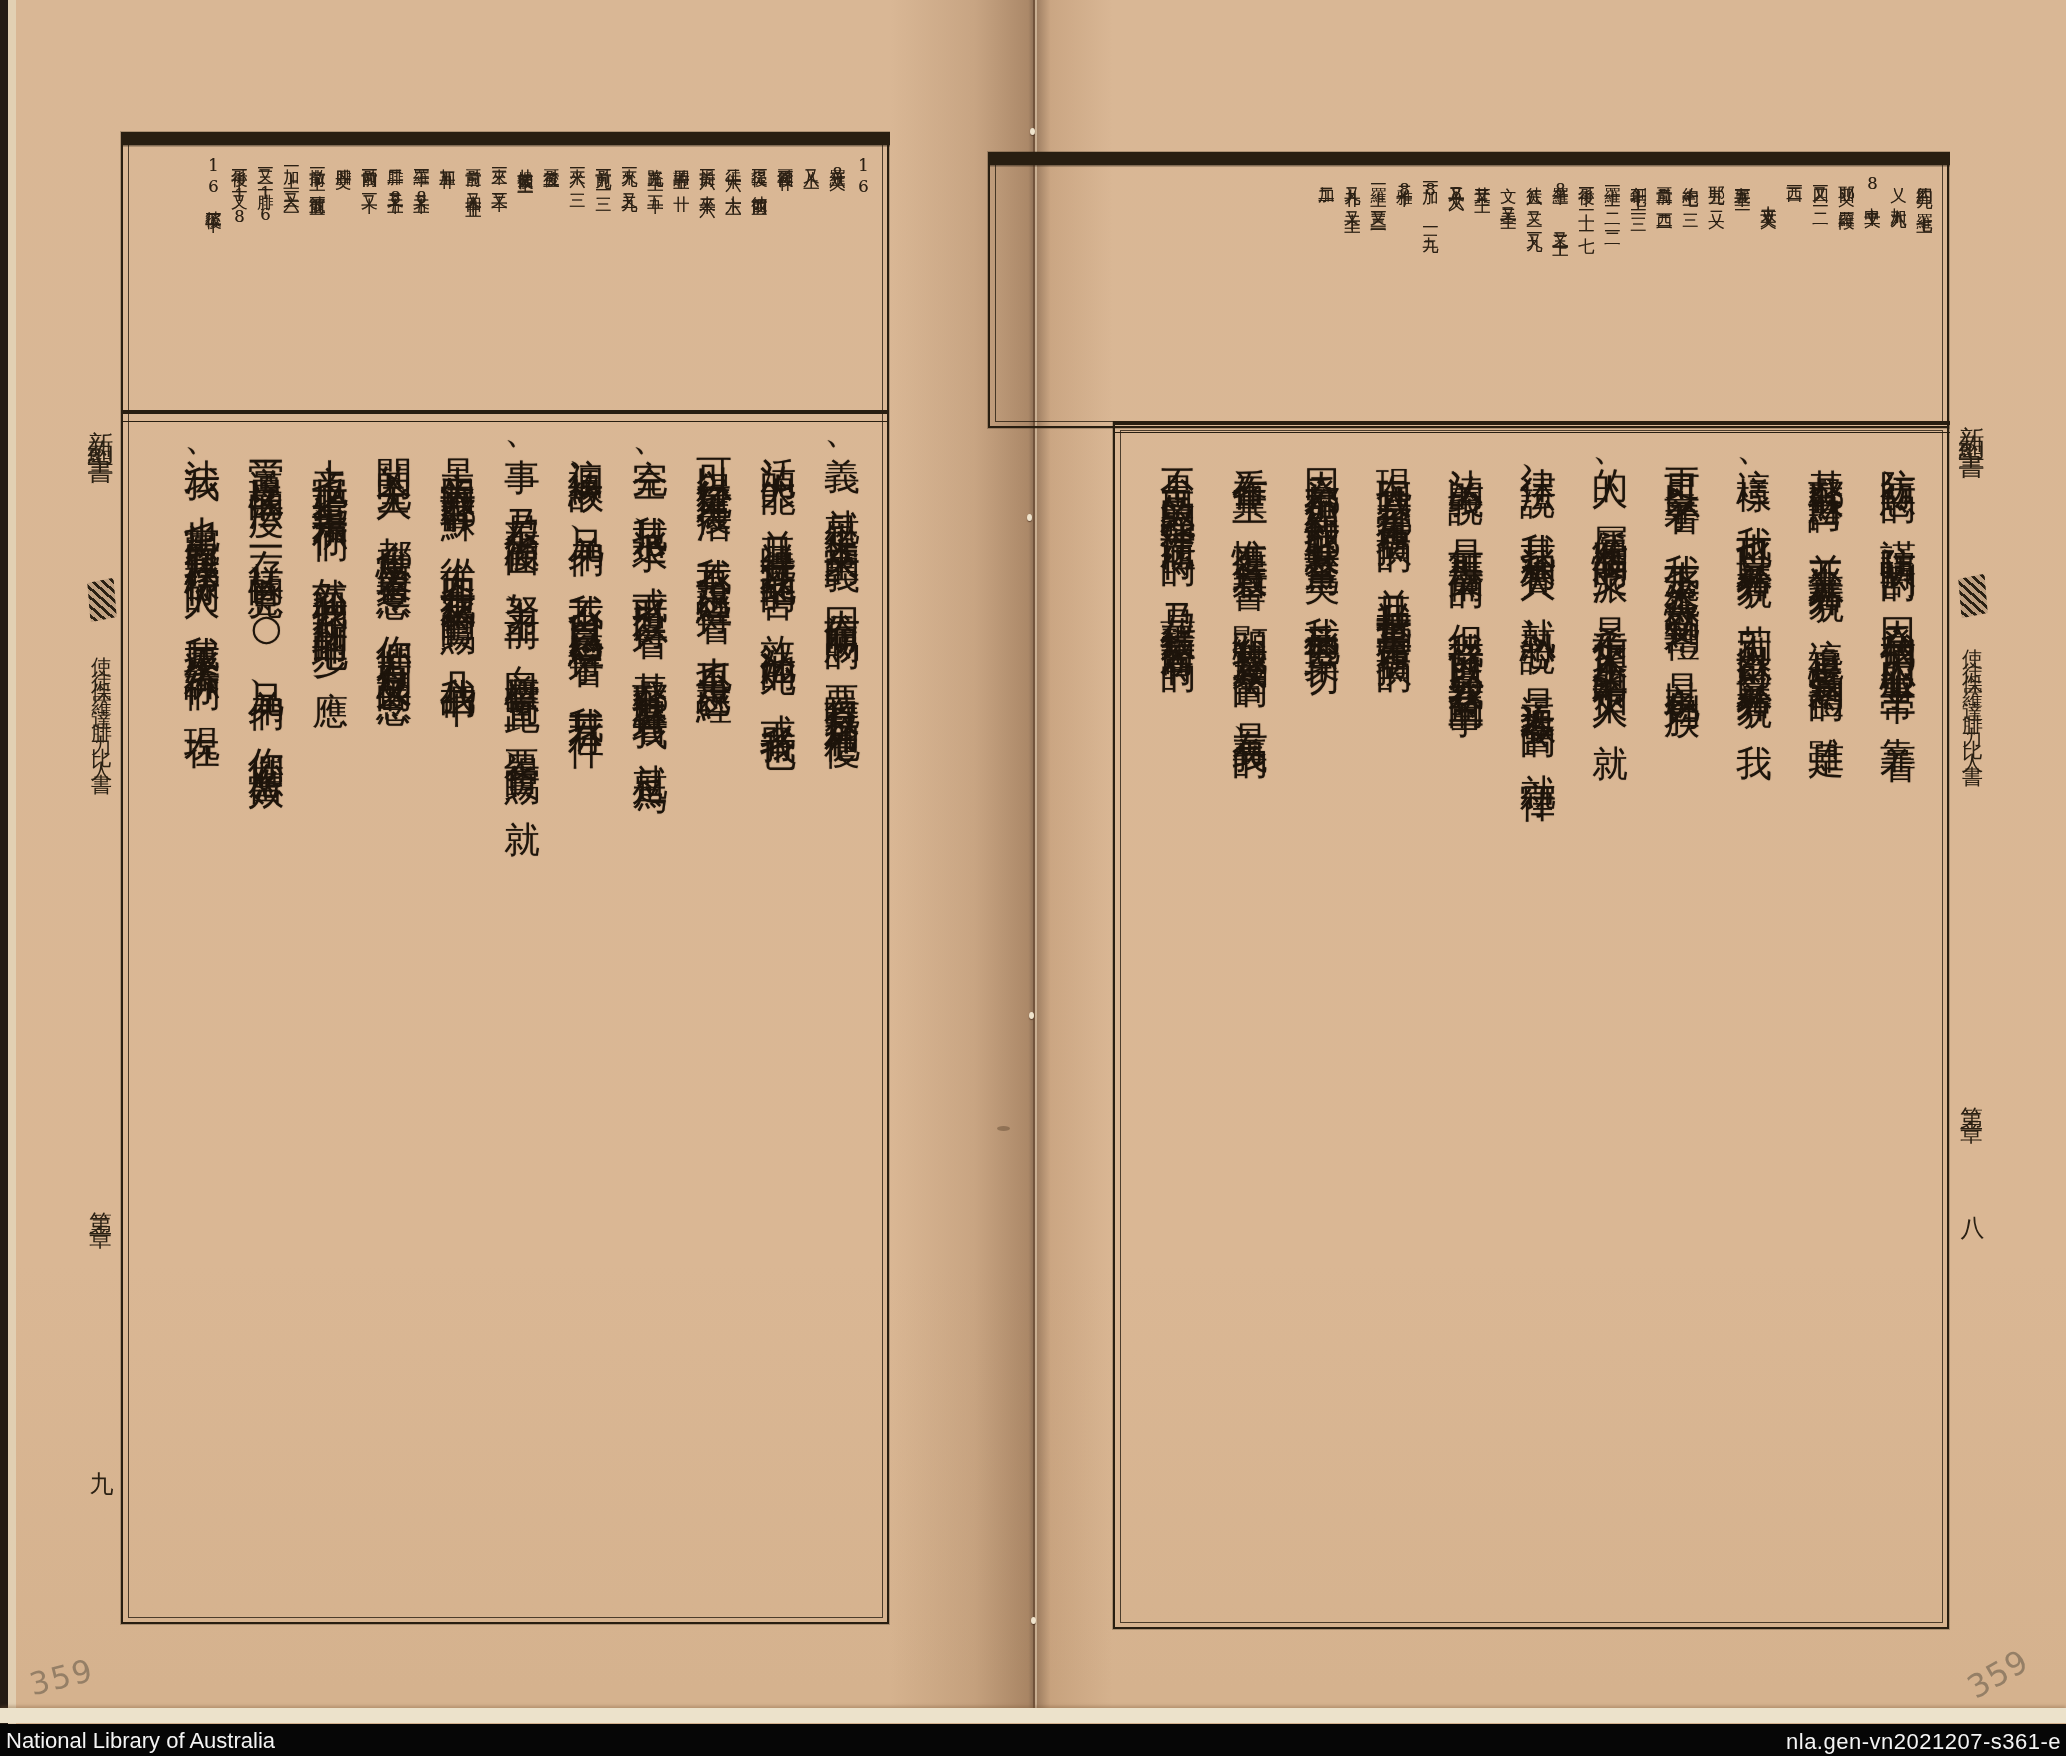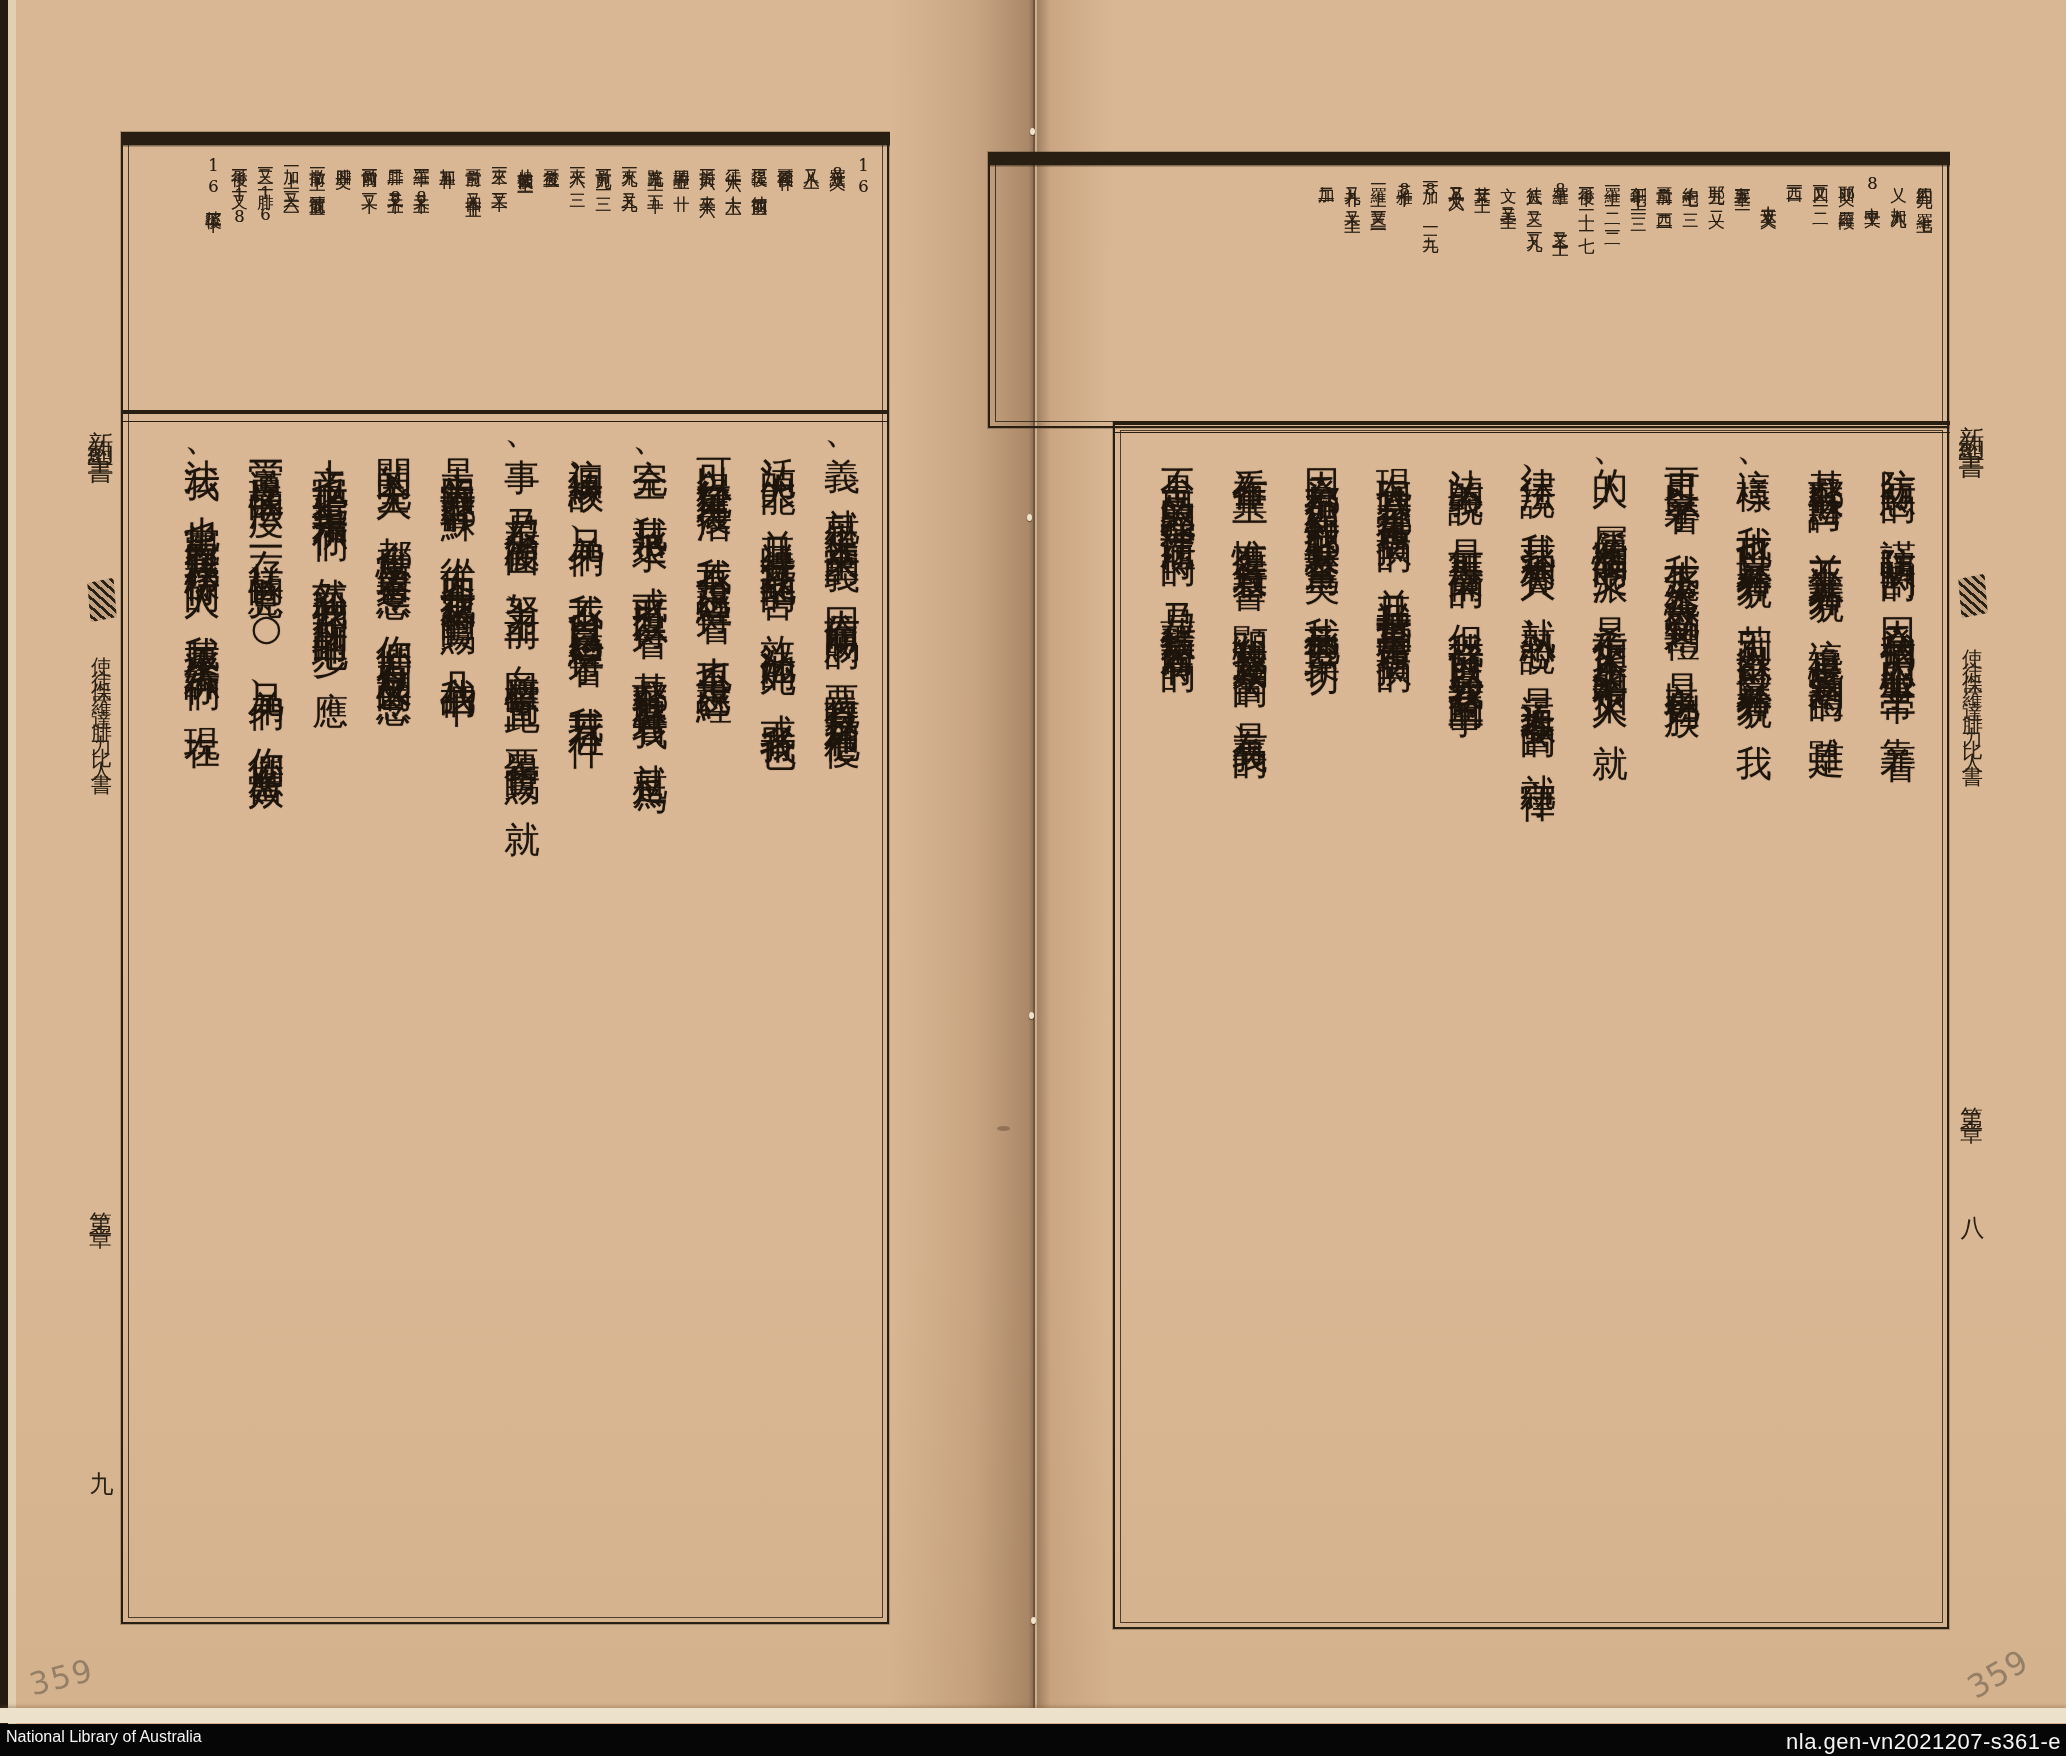--- a/index.html
+++ b/index.html
@@ -48,21 +48,21 @@
   .orn{position:absolute;left:50%;transform:translateX(-50%) rotate(-8deg) skewY(-14deg);width:29px;height:44px;
     background:repeating-linear-gradient(55deg,#2a2013 0 2.5px,rgba(42,32,19,.15) 2.5px 6px);
     clip-path:polygon(8% 0,100% 12%,92% 100%,0 88%);}
 
   
   .hand{position:absolute;font-family:"DejaVu Sans",sans-serif;color:#8a7760;opacity:.85;}
   .hand-l{left:29px;top:1659px;font-size:31px;transform:rotate(-14deg);letter-spacing:2px;}
   .hand-r{left:1966px;top:1655px;font-size:32px;transform:rotate(-30deg);letter-spacing:1px;}
   .blackbar{position:absolute;left:0;top:1724px;width:2066px;height:33px;background:#060606;
     font-family:"Liberation Sans","DejaVu Sans",sans-serif;color:#f4f4f4;}
-  .bar-left{position:absolute;left:6px;top:4px;font-size:16px;}
+  .bar-left{position:absolute;left:6px;top:4px;font-size:22px;}
   .bar-right{position:absolute;right:5px;top:5px;font-size:22px;letter-spacing:0.5px;}
 </style>
 </head>
 <body>
 
 <div id="canvas">
 
   <div class="edge-left"></div>
   <div class="edge-left-sliver"></div>
   <div class="gutter"></div>

